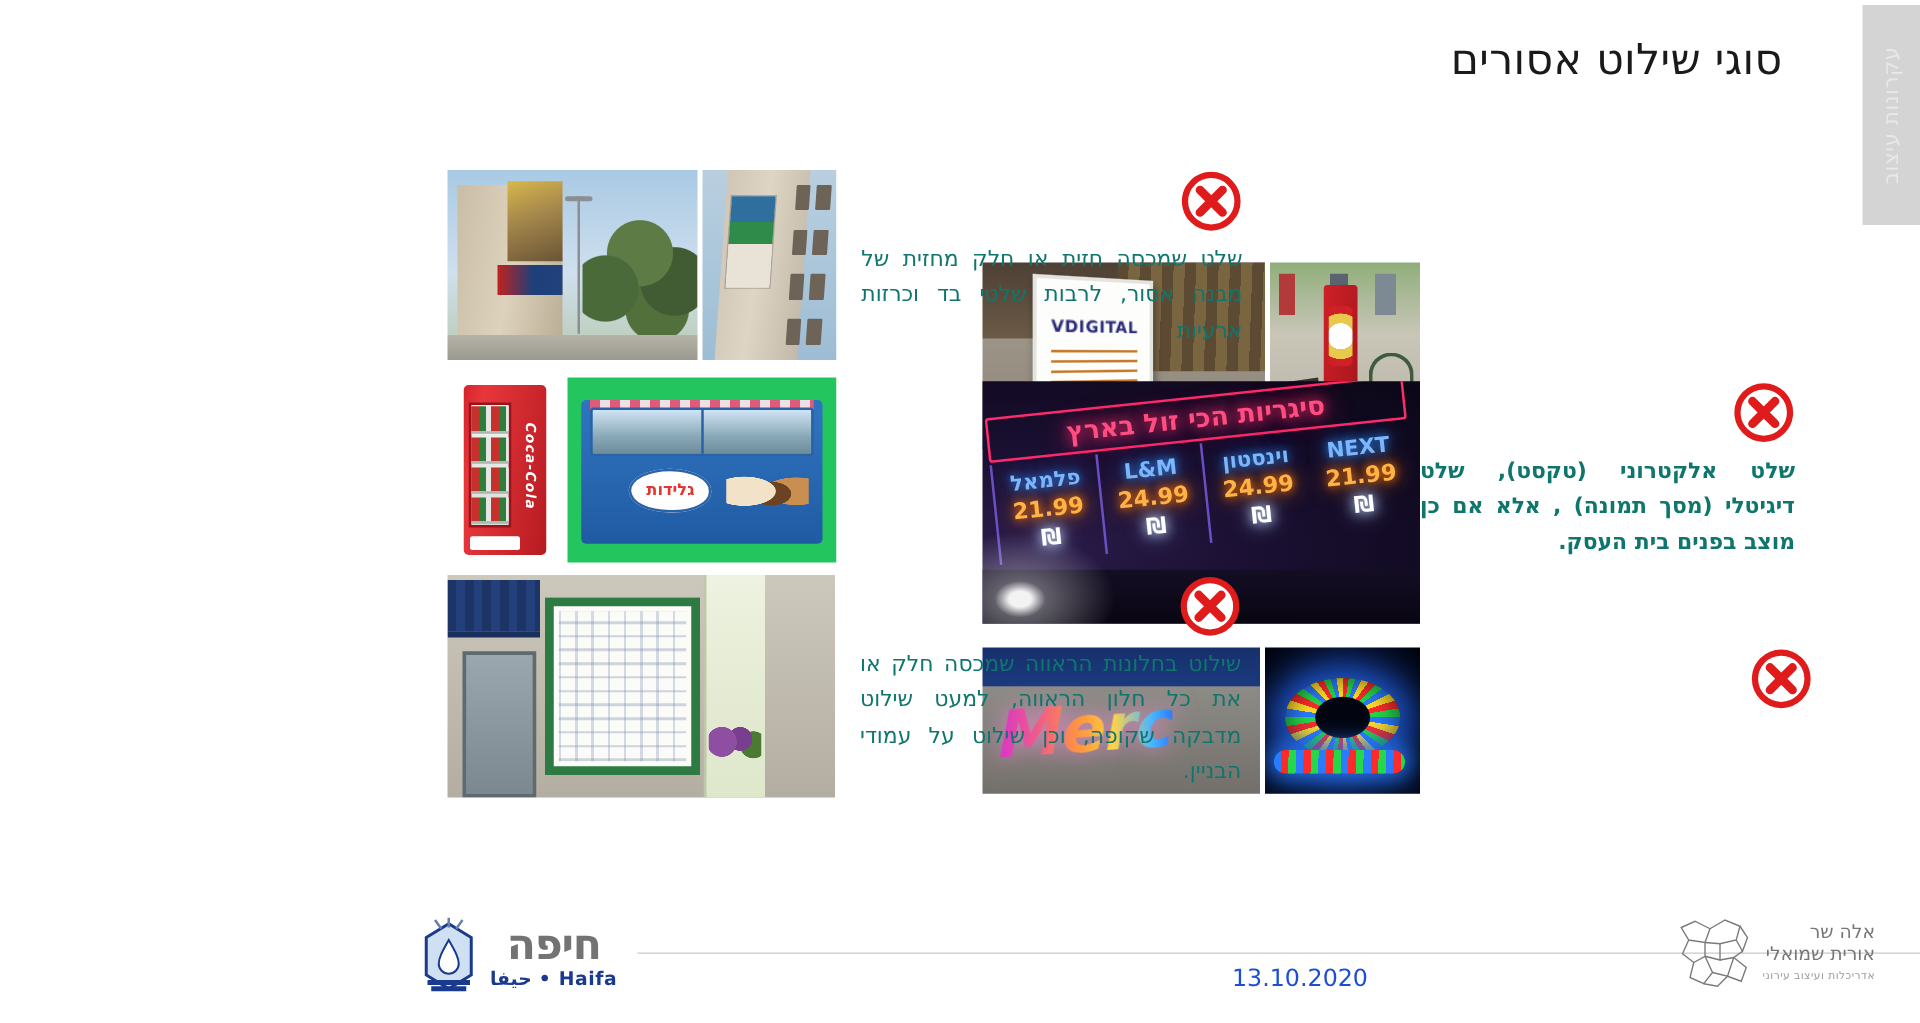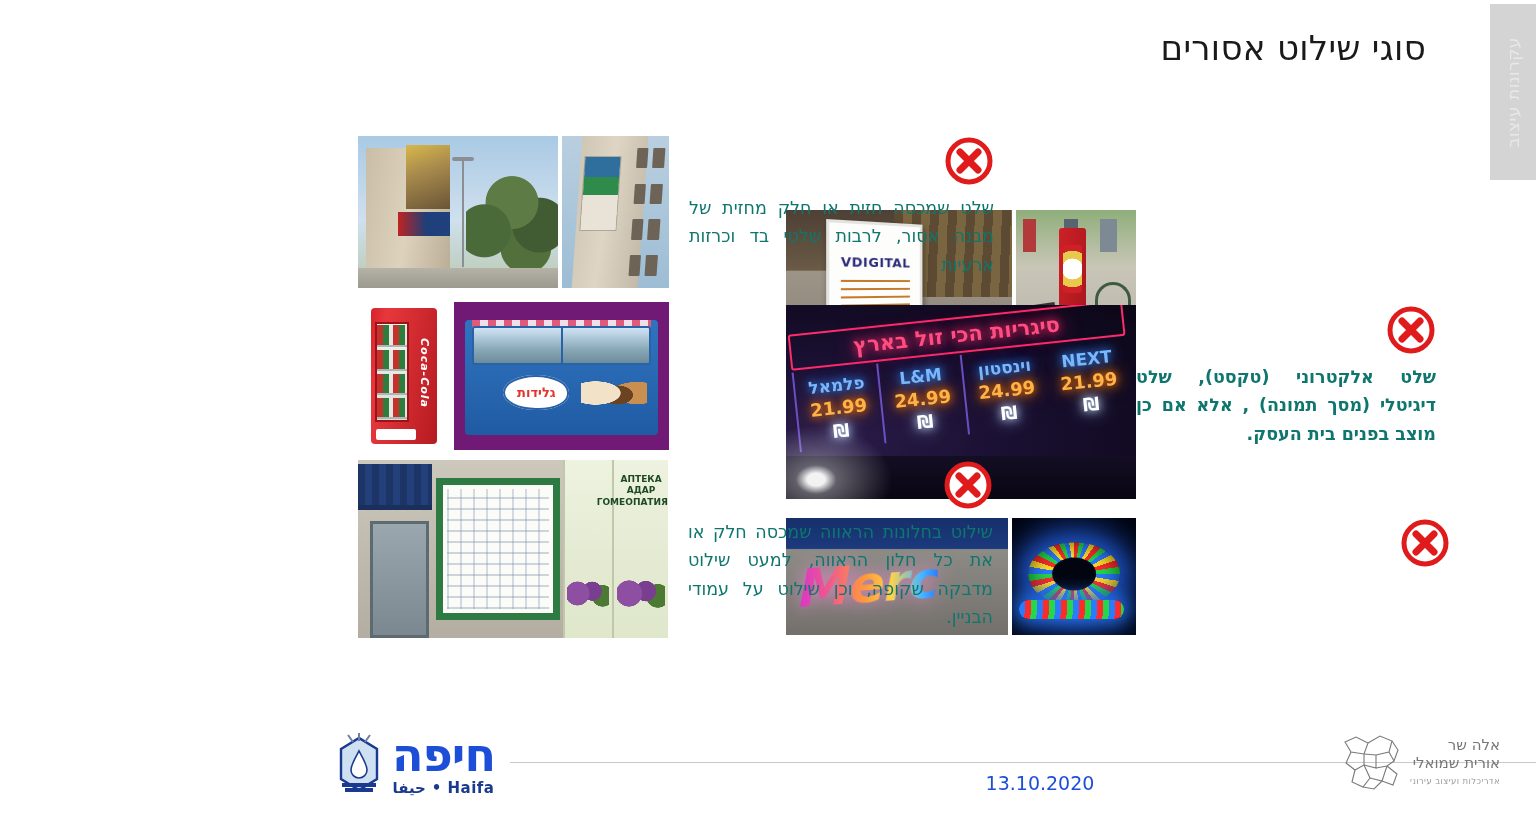--- a/index.html
+++ b/index.html
@@ -147,21 +147,21 @@
   .ph-bldg2 .pole::before{
     content:""; position:absolute; left:-10px; top:0; width:22px; height:4px;
     background:#8b8f93; border-radius:2px;
   }
   .ph-bldg2 .ground {
     position:absolute; left:0; bottom:0; width:100%; height:13%;
     background: linear-gradient(180deg,#b5b2a6,#9b9a90);
   }
 
   
-  .ph-freezer { background:#701a75;text-align:center; }
+  .ph-freezer { background:#22c55e;text-align:center; }
   .fz-body {
     position:absolute; left:5%; top:12%; width:90%; height:78%;
     background: linear-gradient(180deg,#2f74c0 0%, #2a6ab4 42%, #1f5ba3 100%);
     border-radius: 4px;
   }
   .fz-lid {
     position:absolute; left:4%; top:5%; width:92%; height:34%;
     background: linear-gradient(180deg,#cfe4f5 0%, #8aa9b8 60%, #6d8c9b 100%);
     border:2px solid #2a62a8; border-radius:3px;
   }
@@ -421,23 +421,22 @@
 
   
   .footer { position:absolute; left:0; bottom:0; width:100%; height:110px; }
 
   .haifa-logo {
     position:absolute; left:48px; bottom:22px;
     display:flex; align-items:center; gap:10px;
   }
   .haifa-text { text-align:center; line-height:1; }
   .haifa-he {
-    font-size:46px; font-weight:bold; color:#1d4ed8; direction:rtl;
+    font-size:34px; font-weight:bold; color:#737373; direction:rtl;
     letter-spacing:-1px;
-    text-align:right;
   }
   .haifa-latin {
     font-size:15px; font-weight:bold; color:#1a3a8f; margin-top:3px;
     letter-spacing:.5px;
   }
   .haifa-crest {
     width:46px; height:62px;
   }
 
   .footer-mid {
@@ -630,24 +629,20 @@
 
     <div class="row" style="top:330px; right:0; width:680px;">
       <div class="photos">
         <div class="photo ph-shop" style="width:310px;height:178px;">
           <div class="shop-awning"></div>
           <div class="shop-door"></div>
           <div class="shop-win"></div>
           <div class="shop-poster" style="left:66%; width:16%;">
             <div class="flowers"></div>
           </div>
-          <div class="shop-poster" style="left:82%; width:18%;">
-            <div class="ttl">АПТЕКА АДАР ГОМЕОПАТИЯ</div>
-            <div class="flowers"></div>
-          </div>
           <span class="photo-cap">חלון ראווה מכוסה שילוט</span>
         </div>
       </div>
       <div class="txt-cell" style="width:305px; margin-left:20px;">
         <svg class="badge" viewBox="0 0 50 50">
           <circle cx="25" cy="25" r="21" fill="#fff" stroke="#E01B1B" stroke-width="5"></circle>
           <path d="M16 16 L34 34 M34 16 L16 34" stroke="#E01B1B" stroke-width="7" stroke-linecap="round"></path>
         </svg>
         <p class="rule-text">שילוט בחלונות הראווה שמכסה חלק או את כל חלון הראווה, למעט שילוט מדבקה שקופה, וכן שילוט על עמודי הבניין.</p>
       </div>

